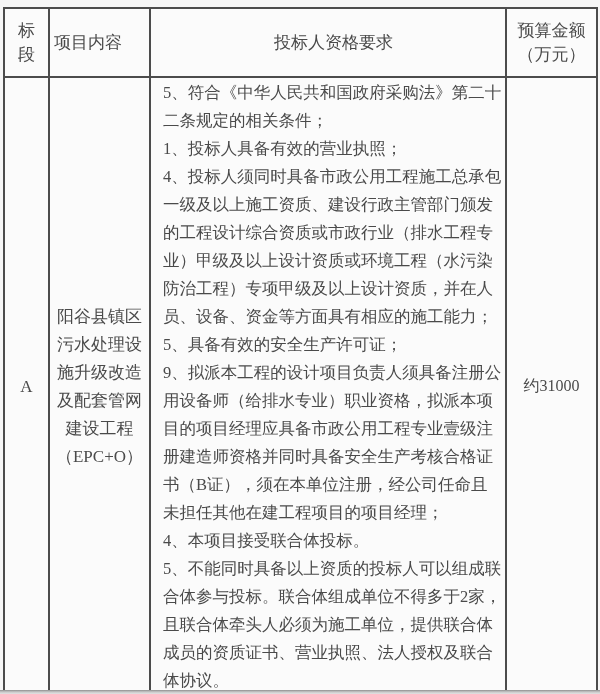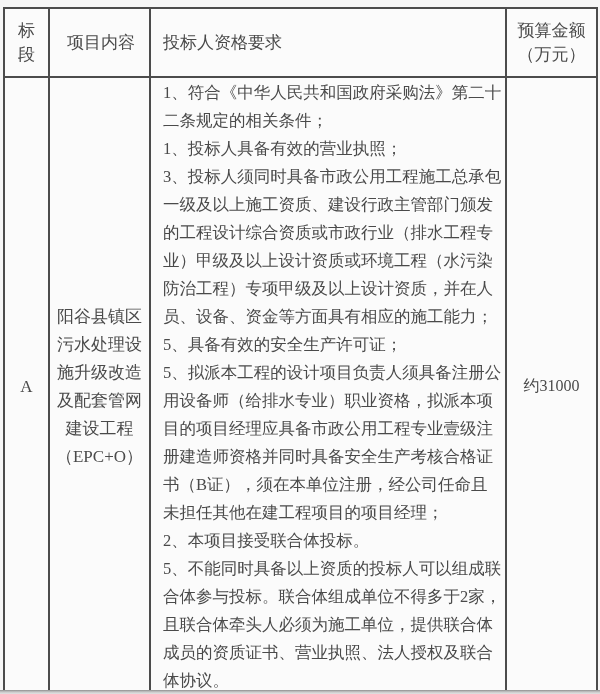--- a/index.html
+++ b/index.html
@@ -41,25 +41,25 @@
     vertical-align: middle;
   }
   .preline {
     white-space: pre-line;
   }
   td.th-section {
     text-align: center;
     line-height: 24px;
   }
   td.th-project {
-    text-align: center;
+    text-align: left;
     padding-left: 4px;
   }
   td.th-req {
-    text-align: left;
+    text-align: center;
     padding-left: 12px;
   }
   td.th-budget {
     text-align: center;
     line-height: 24px;
   }
   td.td-section {
     font-size: 17px;
   }
   td.td-project {
@@ -111,26 +111,26 @@
       </tr>
       <tr class="body-row">
         <td class="td-section cell-center">A</td>
         <td class="td-project cell-center preline">阳谷县镇区
 污水处理设
 施升级改造
 及配套管网
 建设工程
 （EPC+O）</td>
         <td class="td-requirements">
-          <p>1、符合《中华人民共和国政府采购法》第二十二条规定的相关条件；</p>
+          <p>5、符合《中华人民共和国政府采购法》第二十二条规定的相关条件；</p>
           <p>1、投标人具备有效的营业执照；</p>
-          <p>3、投标人须同时具备市政公用工程施工总承包一级及以上施工资质、建设行政主管部门颁发的工程设计综合资质或市政行业（排水工程专业）甲级及以上设计资质或环境工程（水污染防治工程）专项甲级及以上设计资质，并在人员、设备、资金等方面具有相应的施工能力；</p>
+          <p>4、投标人须同时具备市政公用工程施工总承包一级及以上施工资质、建设行政主管部门颁发的工程设计综合资质或市政行业（排水工程专业）甲级及以上设计资质或环境工程（水污染防治工程）专项甲级及以上设计资质，并在人员、设备、资金等方面具有相应的施工能力；</p>
           <p>5、具备有效的安全生产许可证；</p>
-          <p>5、拟派本工程的设计项目负责人须具备注册公用设备师（给排水专业）职业资格，拟派本项目的项目经理应具备市政公用工程专业壹级注册建造师资格并同时具备安全生产考核合格证书（B证），须在本单位注册，经公司任命且未担任其他在建工程项目的项目经理；</p>
-          <p>2、本项目接受联合体投标。</p>
+          <p>9、拟派本工程的设计项目负责人须具备注册公用设备师（给排水专业）职业资格，拟派本项目的项目经理应具备市政公用工程专业壹级注册建造师资格并同时具备安全生产考核合格证书（B证），须在本单位注册，经公司任命且未担任其他在建工程项目的项目经理；</p>
+          <p>4、本项目接受联合体投标。</p>
           <p>5、不能同时具备以上资质的投标人可以组成联合体参与投标。联合体组成单位不得多于2家，且联合体牵头人必须为施工单位，提供联合体成员的资质证书、营业执照、法人授权及联合体协议。</p>
         </td>
         <td class="td-budget cell-center">约31000</td>
       </tr>
     </tbody>
   </table>
   <div class="bottom-strip"></div>
 </div>
 
 </body></html>

